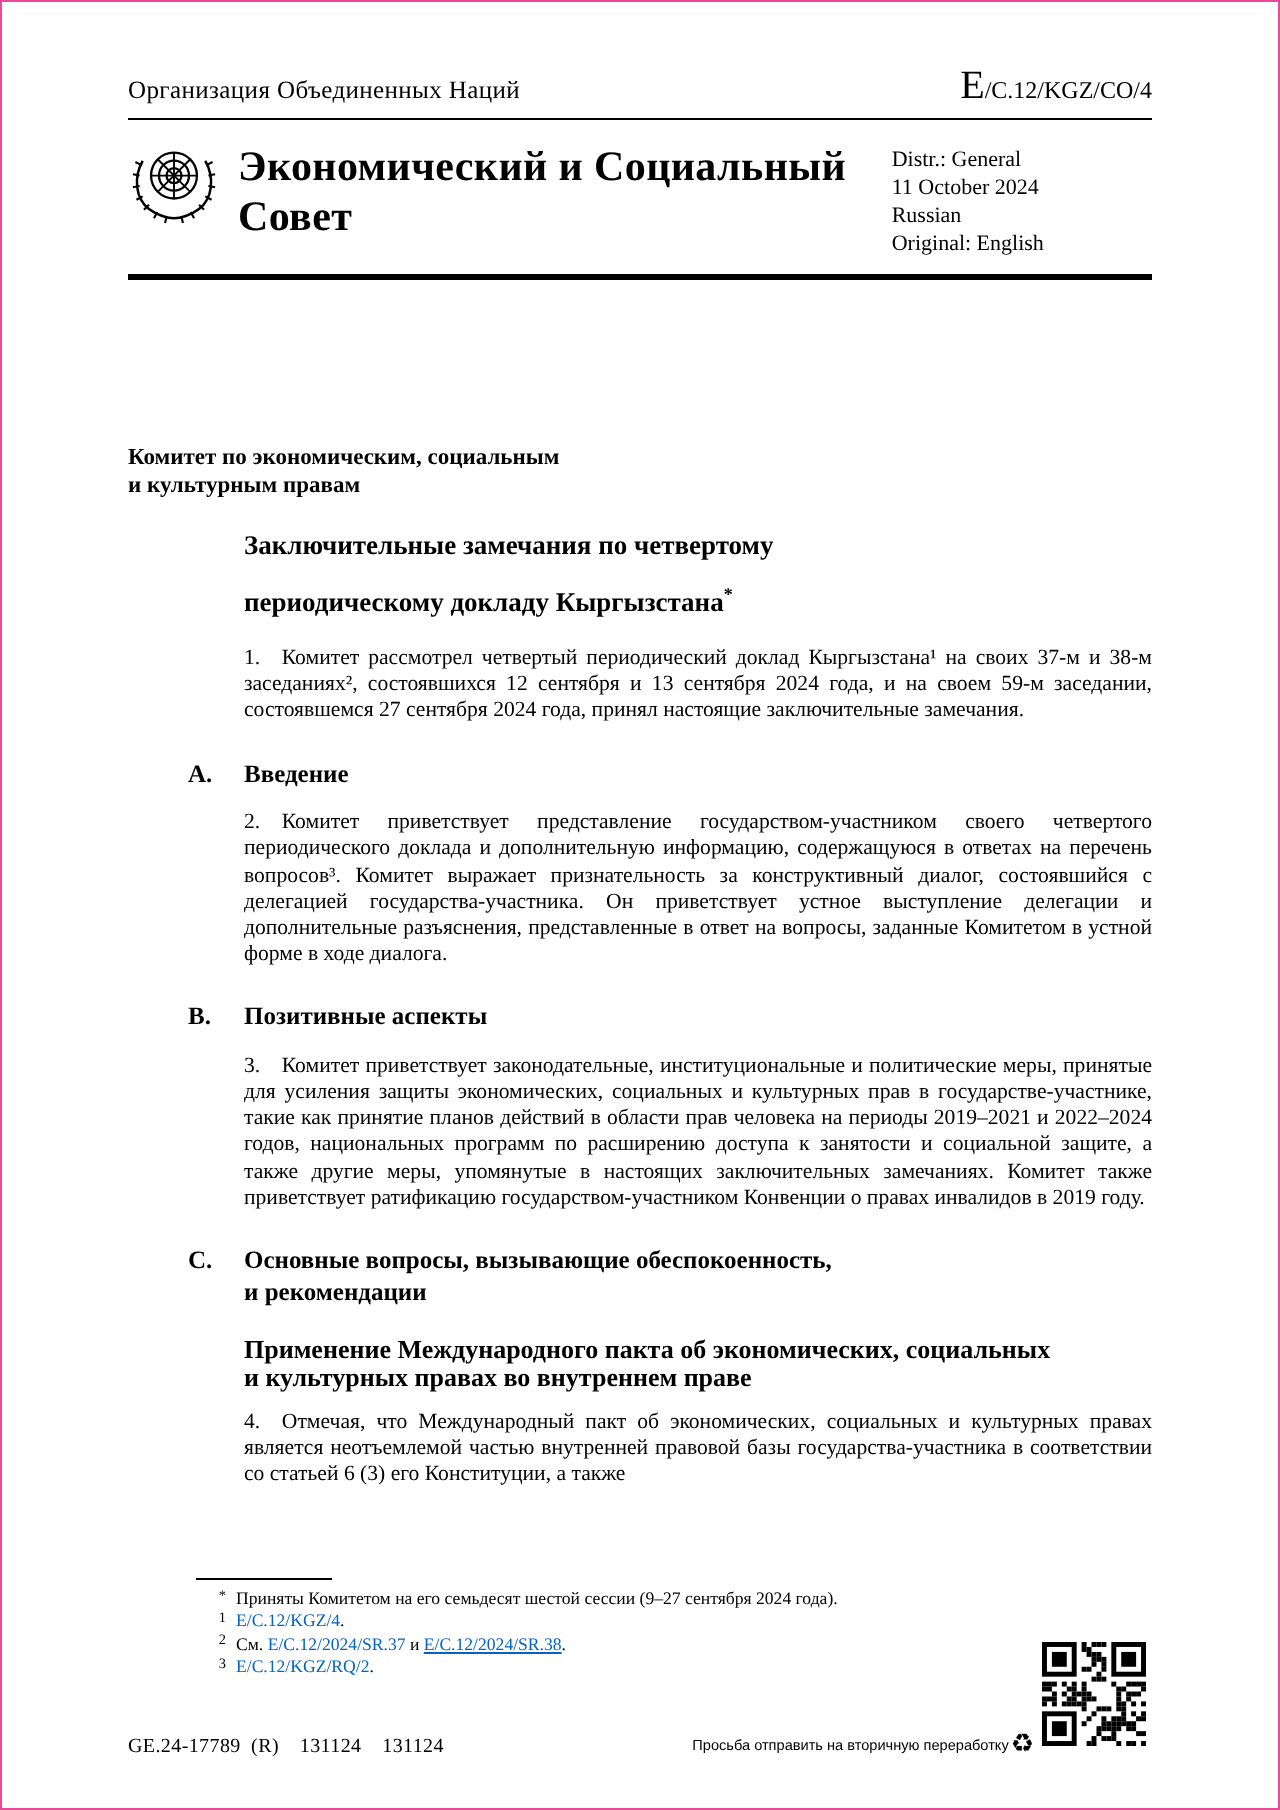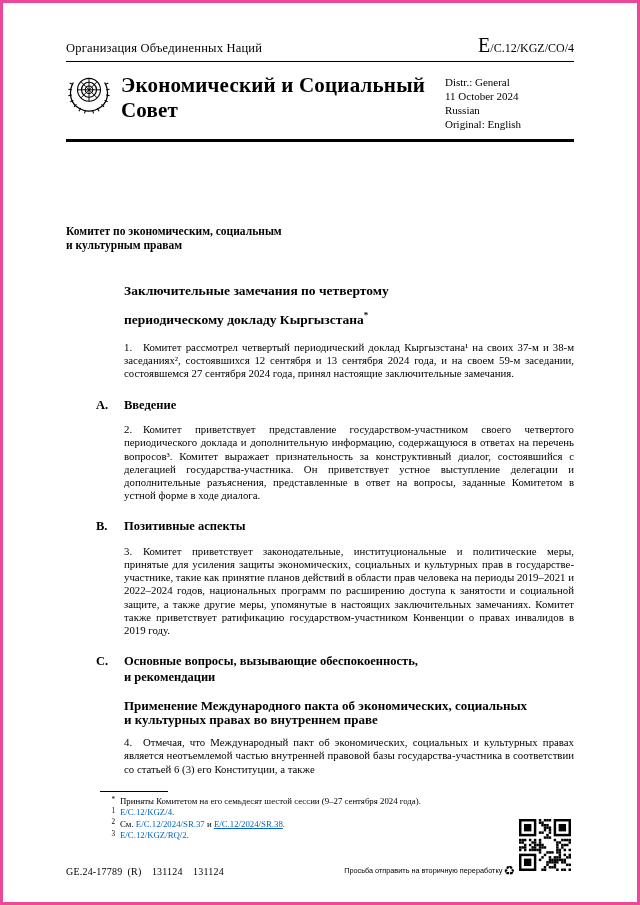--- a/index.html
+++ b/index.html
@@ -1,35 +1,35 @@
 <!DOCTYPE html>
 <html><head>
 <meta charset="utf-8">
 <style>
   * { margin:0; padding:0; box-sizing:border-box; }
   html,body { background:#e9e9e9; }
   body { font-family:"Liberation Serif","DejaVu Serif",serif; color:#000; }
   .page {
     position:relative; width:640px; height:905px; margin:0 auto;
-    background:#fff; border:3px solid #ec4899; padding:0 63px; overflow:hidden;
+    background:#fff; border:1px solid #ec4899; padding:0 63px; overflow:hidden;
   }
   
   .mast-row1 { display:flex; justify-content:space-between; align-items:baseline; padding-top:31px; }
   .org-name { font-size:12.5px; letter-spacing:0.2px; }
   .doc-symbol { font-size:12px; white-space:nowrap; }
   .doc-symbol .sym-e { font-size:20px; }
   .rule-thin { height:1px; background:#000; margin-top:4px; }
   .title-block { display:flex; margin-top:9px; }
   .un-emblem { width:46px; height:48px; margin-right:9px; flex:none; }
   .council-title { font-size:21px; font-weight:bold; line-height:25px; padding-top:2px; letter-spacing:0.2px; }
   .distr-block { margin-left:auto; width:146px; font-size:11px; line-height:14px; padding-top:4px; }
   .rule-thick { height:2.5px; background:#000; margin-top:8px; }
   
   .committee { margin-top:82px; font-size:11.5px; font-weight:bold; line-height:14.5px; white-space:pre-line; }
-  .doc-title { margin-left:58px; margin-top:26px; font-size:13.5px; font-weight:bold; line-height:24px; white-space:pre-line; }
+  .doc-title { margin-left:58px; margin-top:10px; font-size:13.5px; font-weight:bold; line-height:24px; white-space:pre-line; }
   .doc-title sup { font-size:9px; }
   .para { margin-left:58px; margin-top:10px; font-size:10.8px; line-height:13.2px; text-align:justify; }
   .section-heading { display:flex; margin-left:30px; margin-top:17px; font-weight:bold; font-size:12.5px; line-height:15.5px; }
   .section-letter { width:28px; flex:none; }
   .section-text { white-space:pre-line; }
   .subheading { margin-left:58px; margin-top:14px; font-weight:bold; font-size:13px; line-height:13.5px; white-space:pre-line; }
   
   .footnotes { position:absolute; left:97px; right:63px; top:788px; font-size:8.8px; line-height:11.4px; }
   .fn-sep { width:68px; height:1px; background:#000; margin-bottom:4px; }
   .fn-row { display:flex; }

